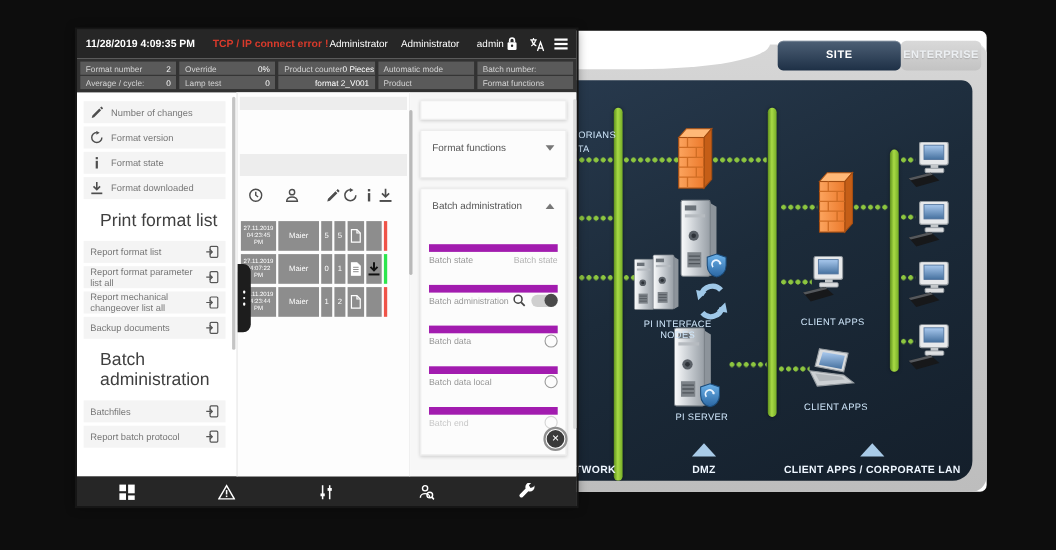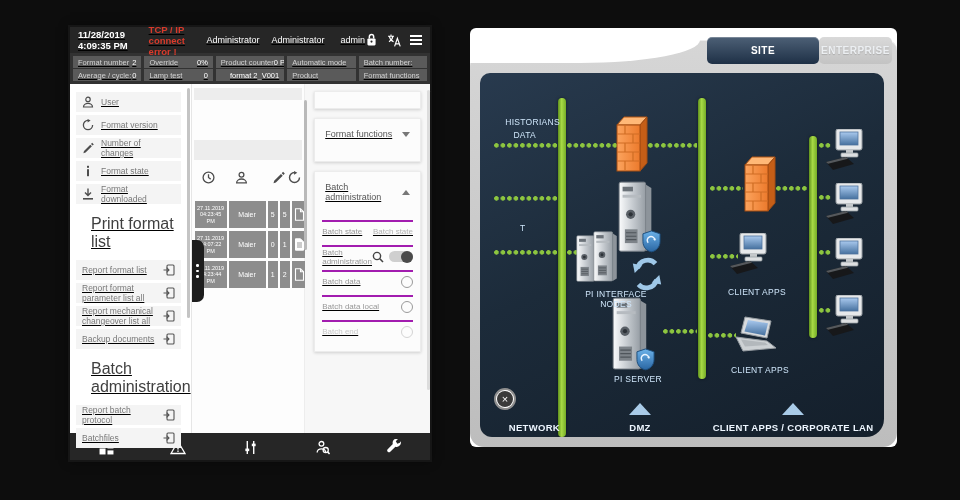--- a/index.html
+++ b/index.html
@@ -18,21 +18,21 @@
   .gbar{position:absolute;width:8px;border-radius:4px;background:linear-gradient(90deg,#5f911d,#a8da45 45%,#76ad27);box-shadow:0 0 3px rgba(0,0,0,.5);}
   .dots{position:absolute;height:5px;background-image:radial-gradient(circle at 2.4px 2.4px,#8dc63f 2px,rgba(0,0,0,0) 2.5px);background-size:6.5px 5px;background-repeat:repeat-x;}
   .el{position:absolute;}
   .dlabel{position:absolute;color:#cfe6fa;font-size:8.5px;letter-spacing:.3px;}
   .dlabel.ctr{text-align:center;}
   .blabel{position:absolute;color:#eef6ff;font-weight:bold;font-size:9.5px;text-align:center;letter-spacing:.3px;}
   .rlabel{text-align:right;}
   .tri{position:absolute;width:0;height:0;border-left:11px solid transparent;border-right:11px solid transparent;border-bottom:12px solid #a9cbe8;}
 
   
-  .appwin{position:absolute;left:70px;top:27px;width:360px;height:433px;background:#fff;z-index:10;outline:2px solid #161616;box-shadow:0 0 10px rgba(0,0,0,.6);text-decoration:underline;}
+  .appwin{position:absolute;left:70px;top:27px;width:454px;height:433px;background:#fff;z-index:10;outline:2px solid #161616;box-shadow:0 0 10px rgba(0,0,0,.6);}
   .app-header{height:26px;background:#262626;display:flex;align-items:center;padding:0 8px;color:#fff;}
   .hdr-dt{font-size:9.5px;font-weight:bold;}
   .hdr-err{font-size:9.5px;font-weight:bold;color:#d93a2b;margin-left:16px;}
   .hdr-role{font-size:9px;margin-left:auto;}
   .hdr-name{font-size:9px;margin-left:12px;}
   .hdr-login{font-size:9px;margin-left:16px;}
   .hdr-icons{margin-left:auto;display:flex;align-items:center;gap:9px;}
   .burger{display:flex;flex-direction:column;gap:2px;cursor:pointer;}
   .burger i{display:block;width:12px;height:2px;background:#fff;}
 
@@ -67,21 +67,21 @@
   .grip i{width:2.5px;height:2.5px;background:#fff;border-radius:50%;}
   .mid-scroll{position:absolute;right:-3px;top:16px;width:3px;height:150px;background:#b9b9b9;border-radius:2px;z-index:2;}
 
   .panel{flex:1;position:relative;padding:7px 9px 0 9px;background:#f7f7f7;}
   .card{background:#fcfcfc;border:1px solid #ececec;box-shadow:0 1px 3px rgba(0,0,0,.16);margin-bottom:9px;}
   .card-h{display:flex;align-items:center;padding:10px 10px 6px 10px;font-size:9px;color:#555;cursor:pointer;}
   .card-pad{height:16px;}
   .arr{margin-left:auto;width:0;height:0;border-left:4px solid transparent;border-right:4px solid transparent;}
   .arr-down{border-top:5px solid #777;}
   .arr-up{border-bottom:5px solid #777;}
-  .brow{display:flex;align-items:center;height:21px;margin:4px 7px;border-top:2px solid #a21caf;font-size:8px;color:#979797;}
+  .brow{display:flex;align-items:center;height:21px;margin:16px 7px;border-top:7px solid #a21caf;font-size:8px;color:#979797;}
   .brow .rv{margin-left:auto;color:#b3b3b3;}
   .brow .rt{margin-left:auto;display:flex;align-items:center;gap:5px;}
   .toggle{width:24px;height:11px;background:#cfcfcf;border-radius:6px;position:relative;cursor:pointer;}
   .toggle i{position:absolute;right:0;top:-0.5px;width:12px;height:12px;background:#4a4a4a;border-radius:50%;}
   .radio{width:12px;height:12px;border:1.5px solid #9a9a9a;border-radius:50%;margin-left:auto;cursor:pointer;}
   .brow.dis{color:#c8c8c8;}
   .brow.dis .radio{border-color:#d4d4d4;}
   .panel-scroll{position:absolute;right:0px;top:6px;width:3px;height:300px;background:#dcdcdc;border-radius:2px;}
   .closebtn{position:absolute;left:424px;top:361px;width:22px;height:22px;border:2px solid #8f8f8f;border-radius:50%;display:flex;align-items:center;justify-content:center;z-index:12;cursor:pointer;background:#fff;}
   .closebtn i{width:16px;height:16px;background:#3a3a3a;border-radius:50%;color:#fff;font-style:normal;font-size:11px;line-height:16px;text-align:center;display:block;}
@@ -316,37 +316,30 @@
             <span class="v"></span>
           </div>
       </div>
     </div>
 
     <div class="body">
 
       <div class="sidebar">
         <div class="side-item">
           <svg width="12" height="12" viewBox="0 0 12 12">
-              <circle cx="6" cy="3.4" r="2.2" fill="none" stroke="currentColor" stroke-width="1.2"></circle>
-              <path d="M1.5,11 a4.5,3.6 0 0 1 9,0 z" fill="none" stroke="currentColor" stroke-width="1.2"></path>
-            </svg>
-          <span>User</span>
+              <path d="M2,10.4 l6.3-6.3 1.6,1.6 -6.3,6.3 -2.2,0.6 z M9,3.4 l1.2-1.2 1.6,1.6 -1.2,1.2 z" fill="currentColor" transform="translate(0,-1.4)"></path>
+            </svg>
+          <span>Number of changes</span>
         </div>
         <div class="side-item">
           <svg width="12" height="12" viewBox="0 0 12 12">
               <path d="M10.6,6 A4.6,4.6 0 1 1 6,1.4" fill="none" stroke="currentColor" stroke-width="1.3"></path>
               <polygon points="5.6,0 5.6,3.4 8.6,1.6" fill="currentColor"></polygon>
             </svg>
           <span>Format version</span>
-        </div>
-        <div class="side-item">
-          <svg width="12" height="12" viewBox="0 0 12 12">
-              <path d="M2,10.4 l6.3-6.3 1.6,1.6 -6.3,6.3 -2.2,0.6 z M9,3.4 l1.2-1.2 1.6,1.6 -1.2,1.2 z" fill="currentColor" transform="translate(0,-1.4)"></path>
-            </svg>
-          <span>Number of changes</span>
         </div>
         <div class="side-item">
           <svg width="12" height="12" viewBox="0 0 12 12">
               <rect x="5" y="0.8" width="2" height="2" fill="currentColor"></rect>
               <rect x="5" y="4.2" width="2" height="7" fill="currentColor"></rect>
             </svg>
           <span>Format state</span>
         </div>
         <div class="side-item">
           <svg width="12" height="12" viewBox="0 0 12 12">
@@ -383,28 +376,28 @@
           <span>Backup documents</span>
           <svg class="exp" width="12" height="12" viewBox="0 0 12 12">
               <rect x="4" y="1" width="7" height="10" rx="1" fill="none" stroke="currentColor" stroke-width="1.1"></rect>
               <path d="M0.5,6 h5 M3.6,3.6 L6,6 3.6,8.4" fill="none" stroke="currentColor" stroke-width="1.1"></path>
             </svg>
         </div>
 
         <div class="side-head">Batch administration</div>
 
         <div class="side-item">
-          <span>Report batch protocol</span>
+          <span>Batchfiles</span>
           <svg class="exp" width="12" height="12" viewBox="0 0 12 12">
               <rect x="4" y="1" width="7" height="10" rx="1" fill="none" stroke="currentColor" stroke-width="1.1"></rect>
               <path d="M0.5,6 h5 M3.6,3.6 L6,6 3.6,8.4" fill="none" stroke="currentColor" stroke-width="1.1"></path>
             </svg>
         </div>
         <div class="side-item">
-          <span>Batchfiles</span>
+          <span>Report batch protocol</span>
           <svg class="exp" width="12" height="12" viewBox="0 0 12 12">
               <rect x="4" y="1" width="7" height="10" rx="1" fill="none" stroke="currentColor" stroke-width="1.1"></rect>
               <path d="M0.5,6 h5 M3.6,3.6 L6,6 3.6,8.4" fill="none" stroke="currentColor" stroke-width="1.1"></path>
             </svg>
         </div>
         <div class="side-scroll"></div>
       </div>
 
       <div class="mid">
         <div class="stripe" style="top:4px;height:12px"></div>

